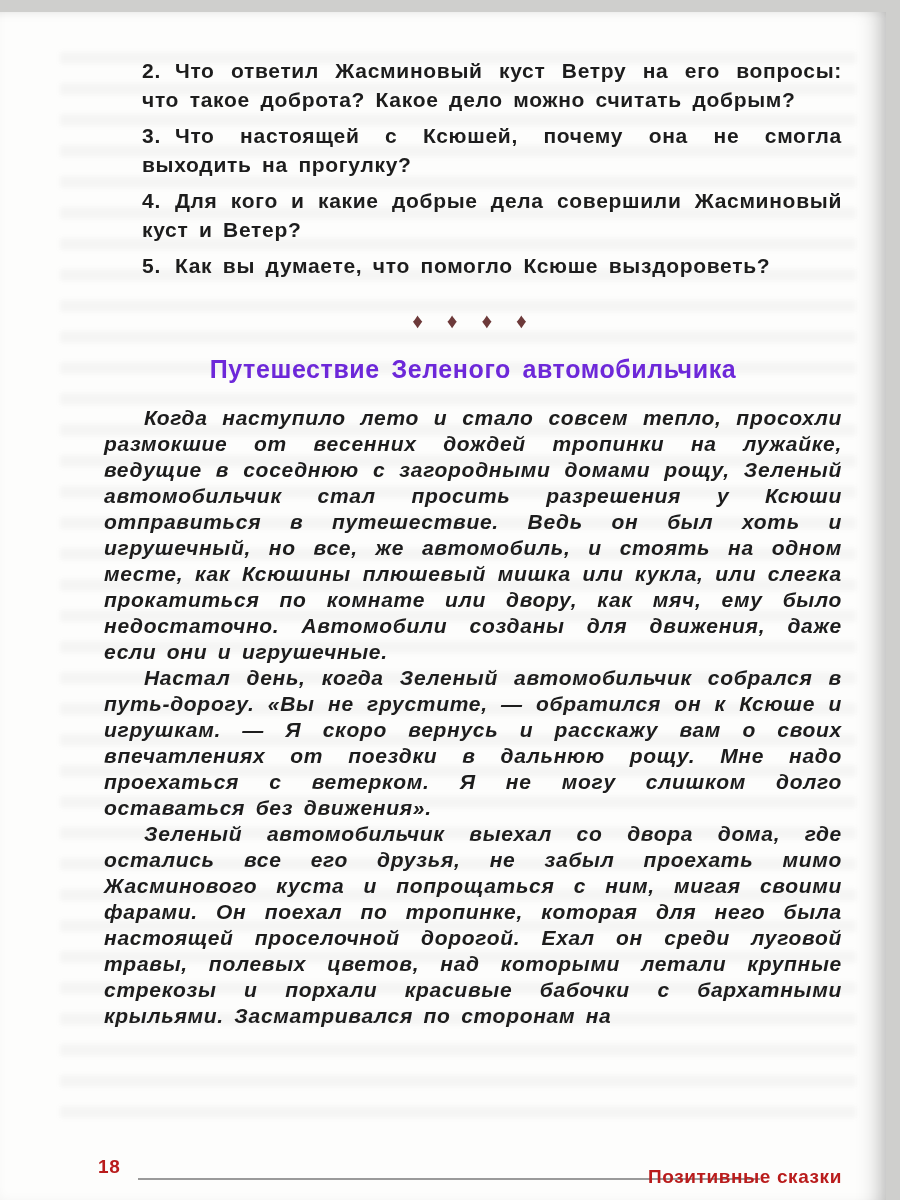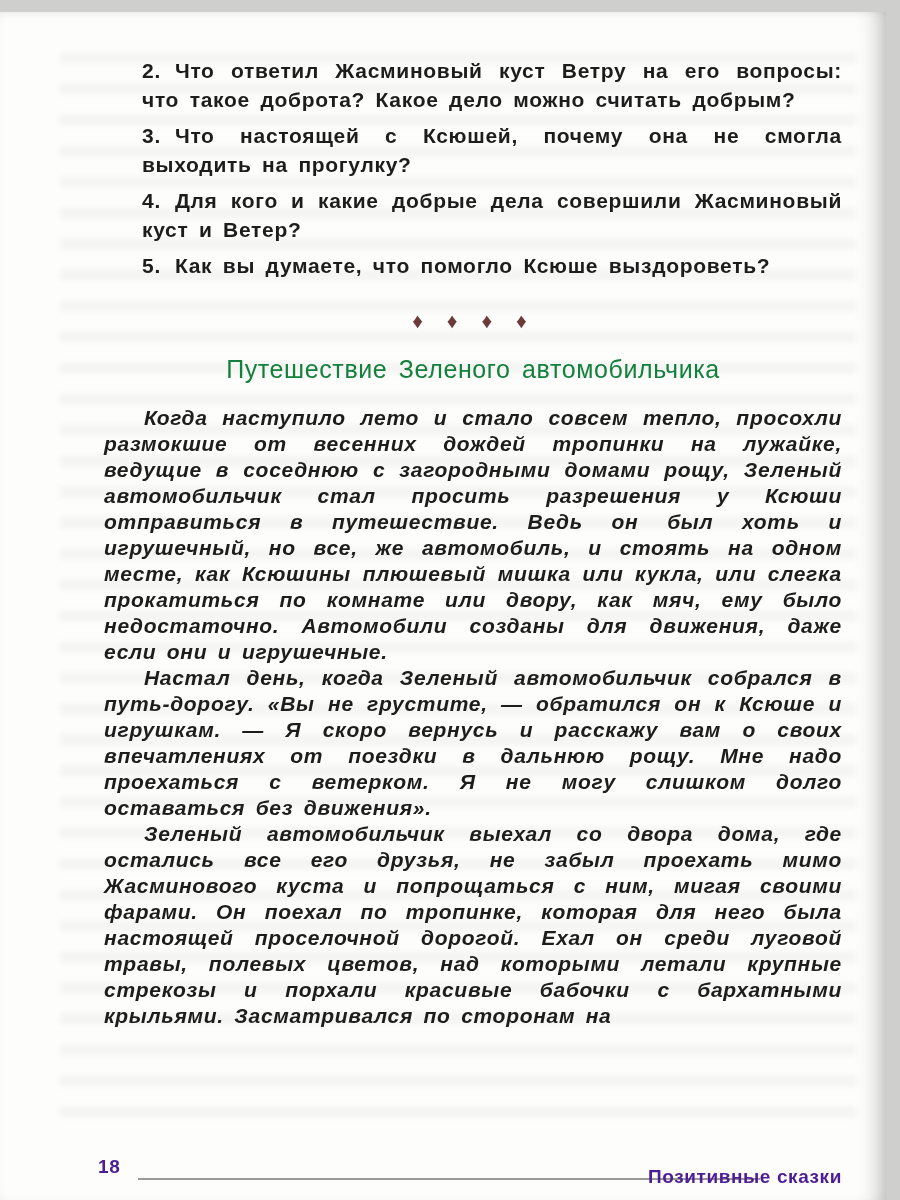--- a/index.html
+++ b/index.html
@@ -71,39 +71,39 @@
     letter-spacing: 7px;
     color: #6d3a3a;
     font-weight: bold;
   }
   .heading {
     text-align: center;
     font-size: 25px;
     line-height: 32px;
     margin: 0 0 20px 0;
     letter-spacing: 0.6px;
-    color: #15803d;
-    font-weight: normal;
+    color: #6d28d9;
+    font-weight: bold;
   }
   .para {
     margin: 0;
     text-indent: 40px;
     text-align: justify;
     line-height: 26px;
     font-style: italic;
   }
   .footer {
     position: absolute;
     left: 104px;
     right: 44px;
     bottom: 26px;
     height: 30px;
     font-size: 19px;
     font-weight: bold;
-    color: #4c1d95;
+    color: #b91c1c;
     letter-spacing: 0.6px;
   }
   .footer .page-num {
     position: absolute;
     left: -6px;
     top: 0;
   }
   .footer .running-title {
     position: absolute;
     right: 0;

